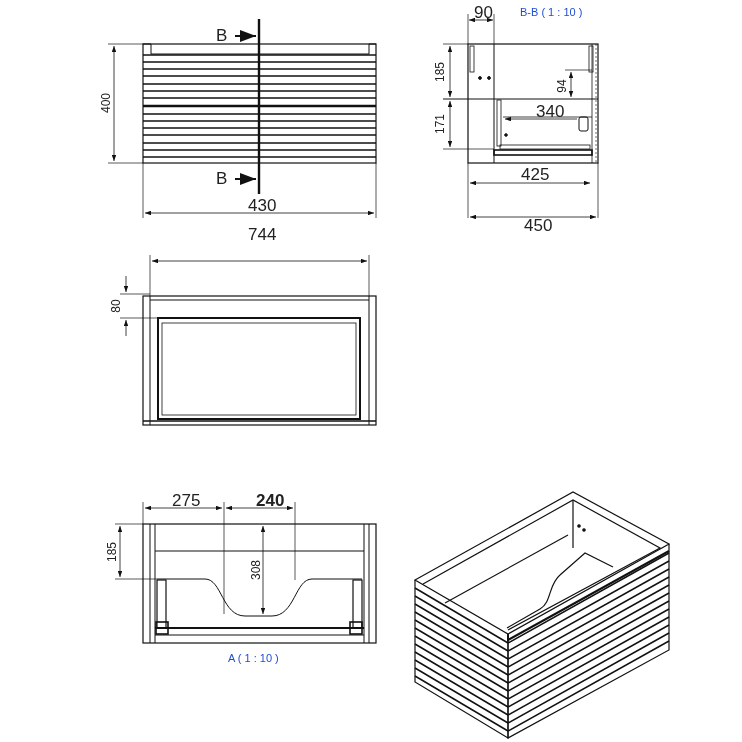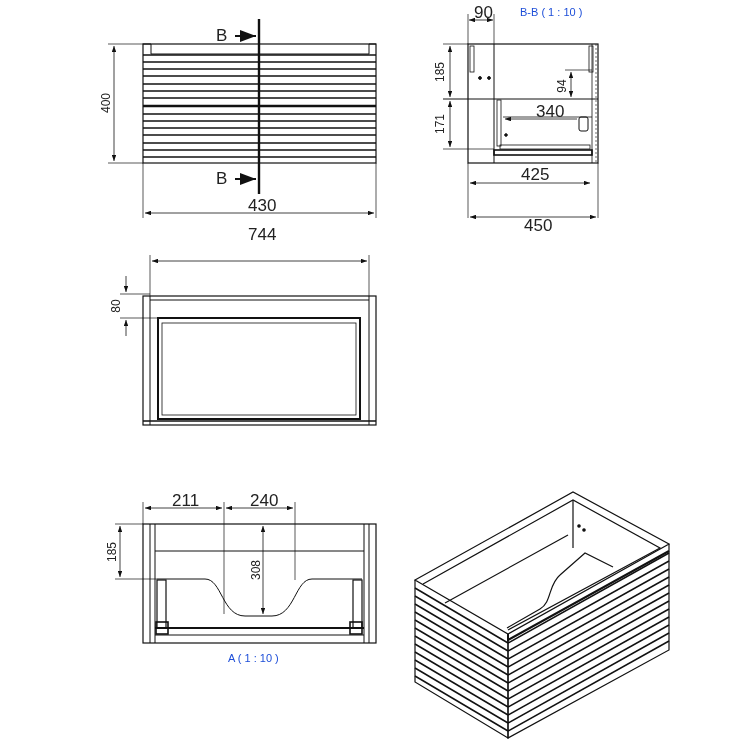--- a/index.html
+++ b/index.html
@@ -182,17 +182,17 @@
 <div class="vlbl" style="left:430px;top:66px;">185</div>
 <div class="vlbl" style="left:430px;top:118px;">171</div>
 <div class="vlbl" style="left:555px;top:80px;">94</div>
 <div class="lbl" style="left:536px;top:106px;">340</div>
 <div class="lbl" style="left:521px;top:169px;">425</div>
 <div class="lbl" style="left:524px;top:203px;margin-top:17px;">450</div>
 
 <div class="lbl" style="left:248px;top:229px;">744</div>
 <div class="vlbl" style="left:109px;top:300px;">80</div>
 
-<div class="lbl" style="left:172px;top:495px;">211</div>
-<div class="lbl" style="left:250px;top:495px;">240</div>
+<div class="lbl" style="left:172px;top:495px;">275</div>
+<div class="lbl" style="left:256px;top:495px;font-weight:bold;">240</div>
 <div class="vlbl" style="left:102px;top:546px;">185</div>
 <div class="vlbl" style="left:246px;top:564px;">308</div>
 <div class="title" style="left:228px;top:652px;">A ( 1 : 10 )</div>
 
 </body></html>

